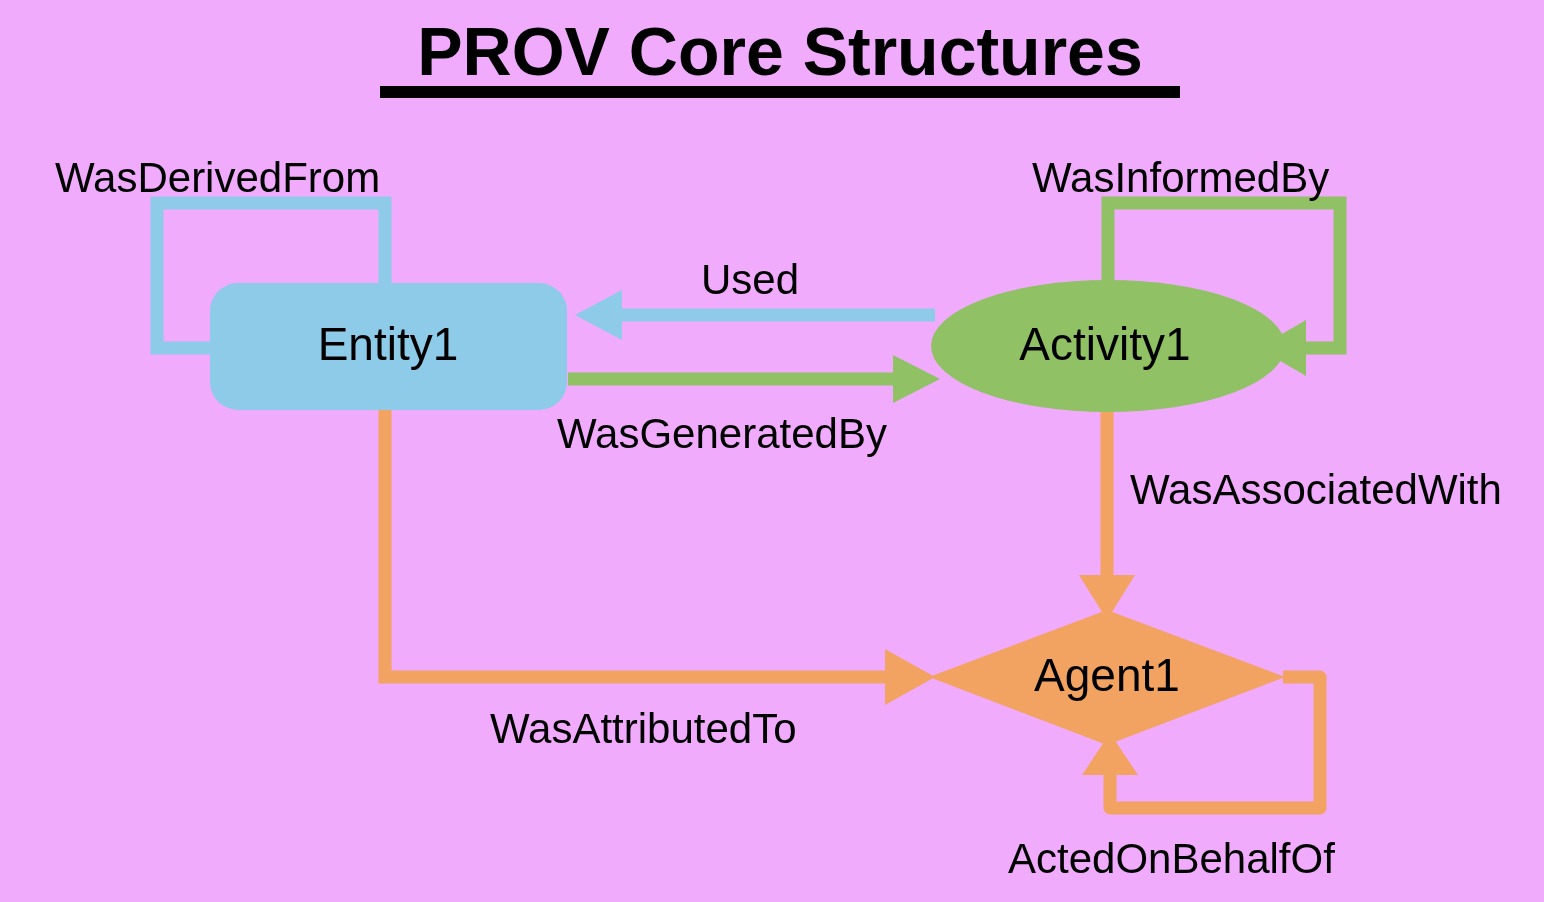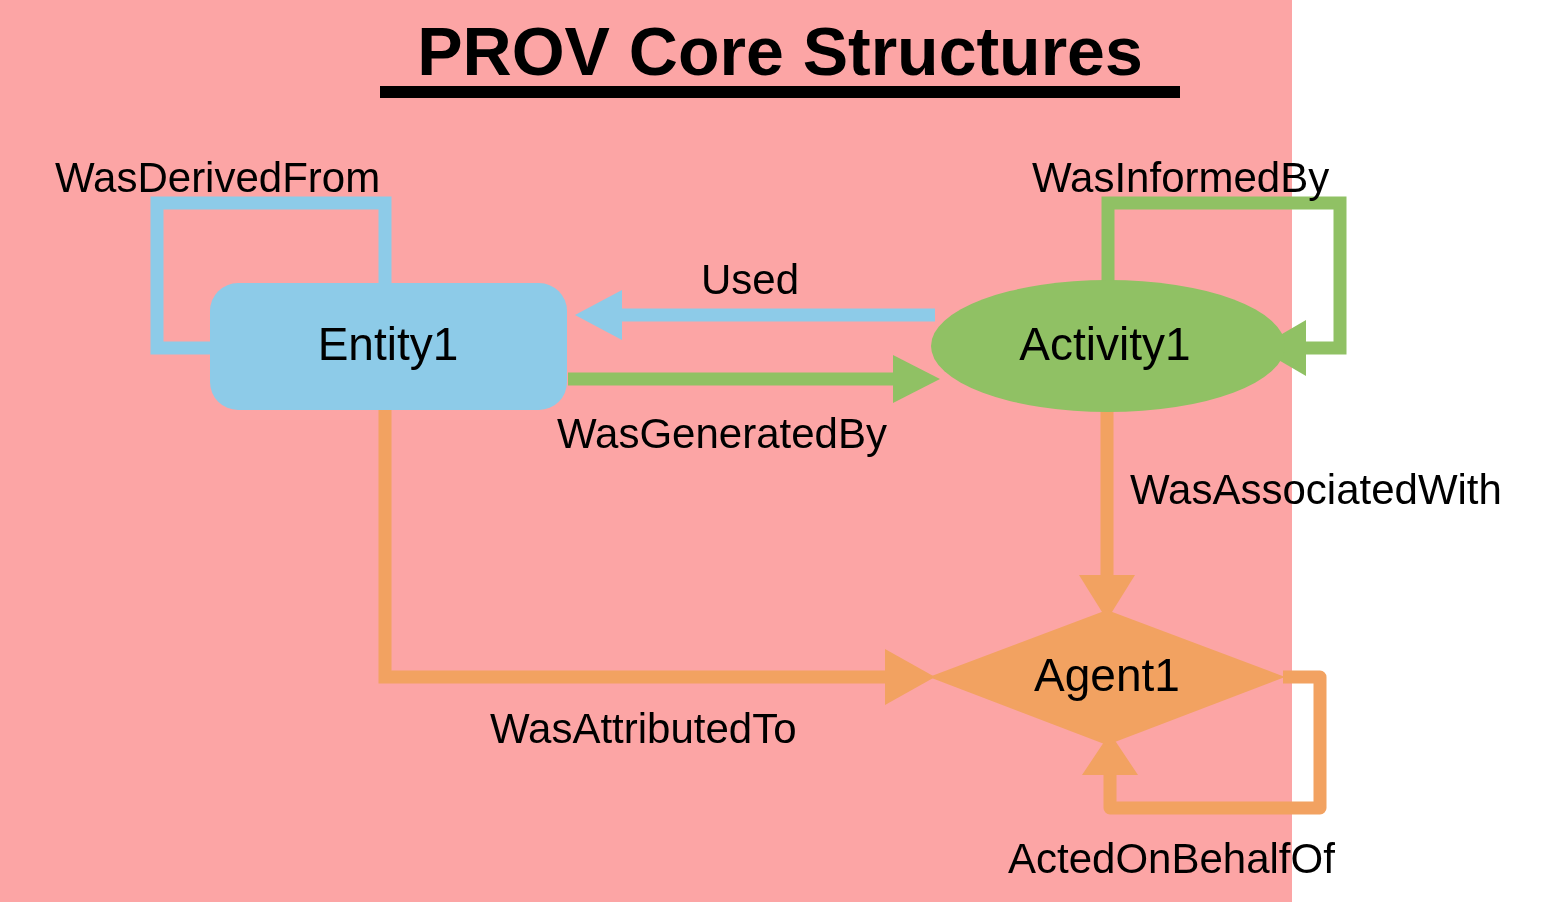--- a/index.html
+++ b/index.html
@@ -8,23 +8,23 @@
     background: #ffffff;
   }
   body {
     width: 1544px;
     height: 902px;
     font-family: "Liberation Sans", sans-serif;
     overflow: hidden;
   }
   #canvas {
     position: relative;
-    width: 1292px;
+    width: 1544px;
     height: 902px;
-    background: #fca5a5;
+    background: #f0abfc;
   }
   svg#diagram {
     position: absolute;
     top: 0;
     left: 0;
     width: 1544px;
     height: 902px;
     display: block;
   }
   .node-label {

